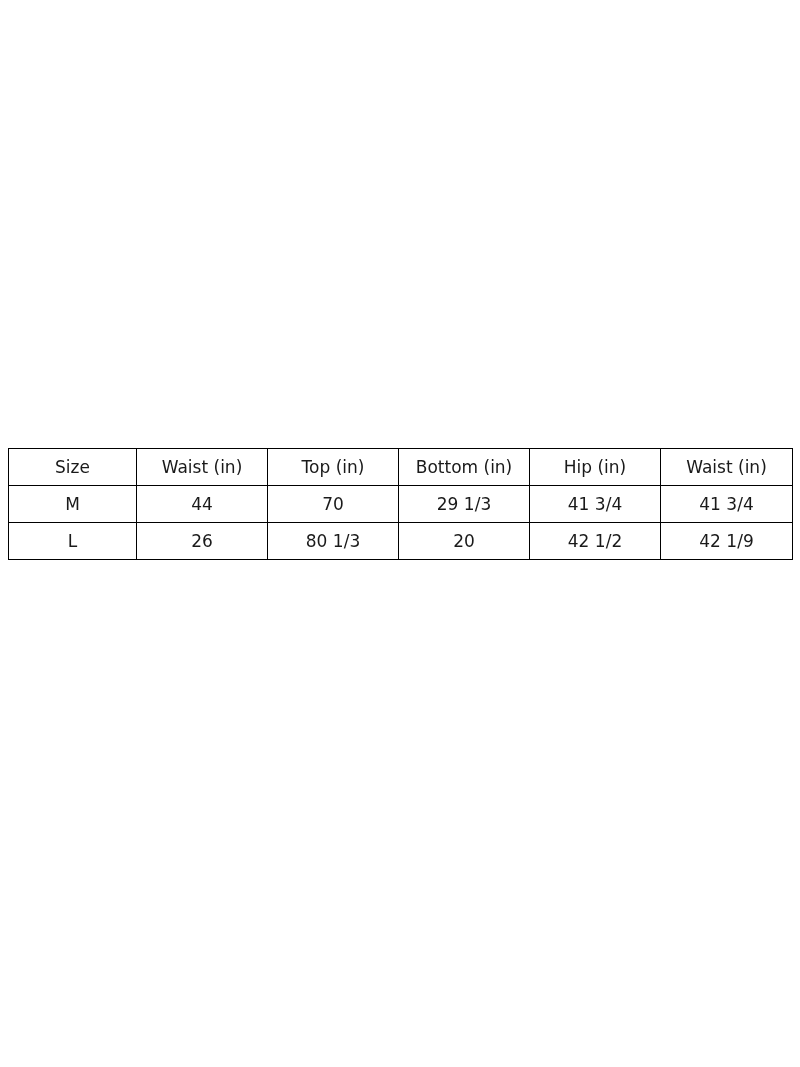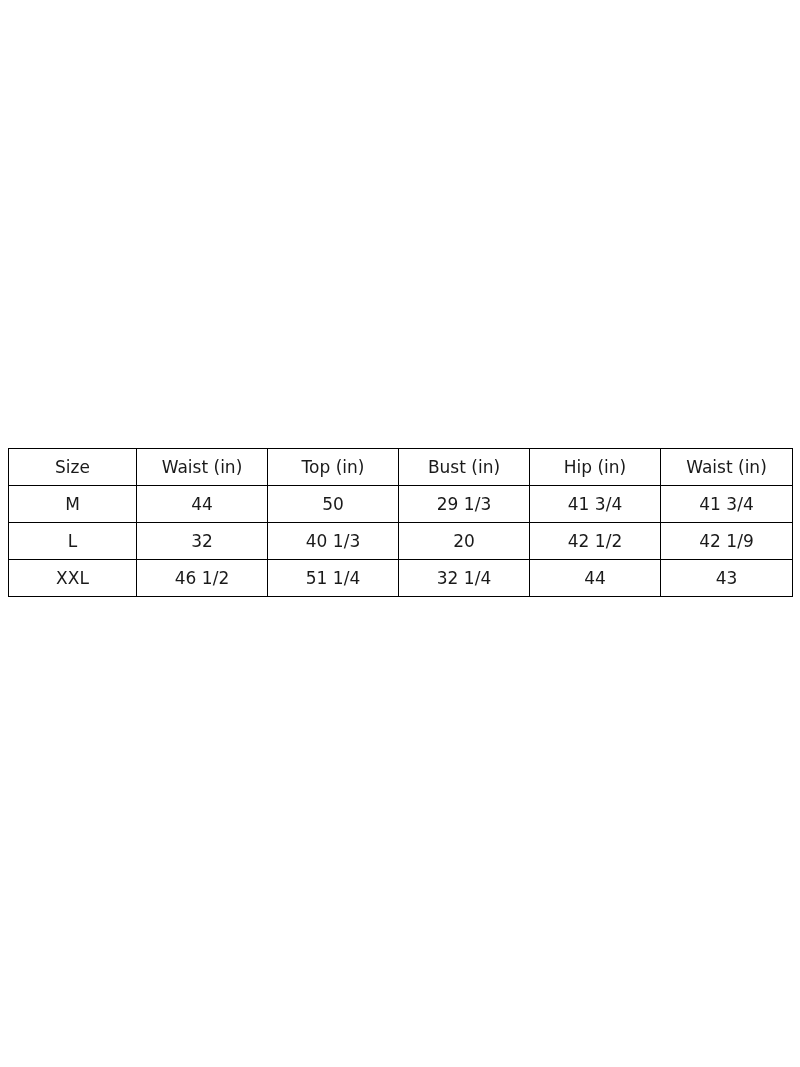--- a/index.html
+++ b/index.html
@@ -70,46 +70,38 @@
           <col class="c2">
           <col class="c3">
           <col class="c4">
           <col class="c5">
       </colgroup>
       <thead>
         <tr>
           <th>Size</th>
           <th>Waist (in)</th>
           <th>Top (in)</th>
-          <th>Bust (in)</th>
+          <th>Bottom (in)</th>
           <th>Hip (in)</th>
           <th>Waist (in)</th>
         </tr>
       </thead>
       <tbody>
         <tr>
           <td>M</td>
           <td>44</td>
-          <td>50</td>
+          <td>70</td>
           <td>29 1/3</td>
           <td>41 3/4</td>
           <td>41 3/4</td>
         </tr>
         <tr>
           <td>L</td>
-          <td>32</td>
-          <td>40 1/3</td>
+          <td>26</td>
+          <td>80 1/3</td>
           <td>20</td>
           <td>42 1/2</td>
           <td>42 1/9</td>
-        </tr>
-        <tr>
-          <td>XXL</td>
-          <td>46 1/2</td>
-          <td>51 1/4</td>
-          <td>32 1/4</td>
-          <td>44</td>
-          <td>43</td>
         </tr>
       </tbody>
     </table>
   </div>
 </div>
 
 </body></html>

